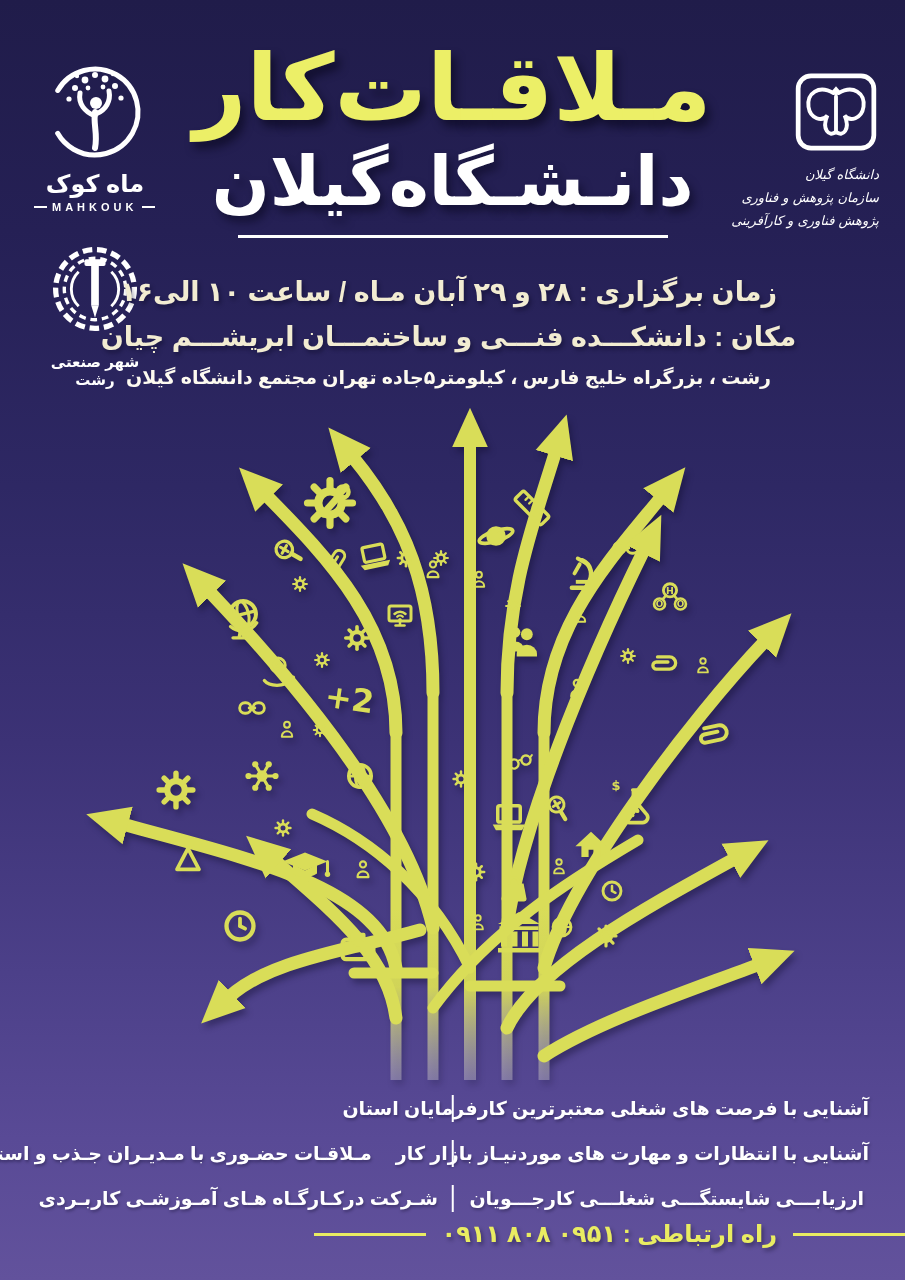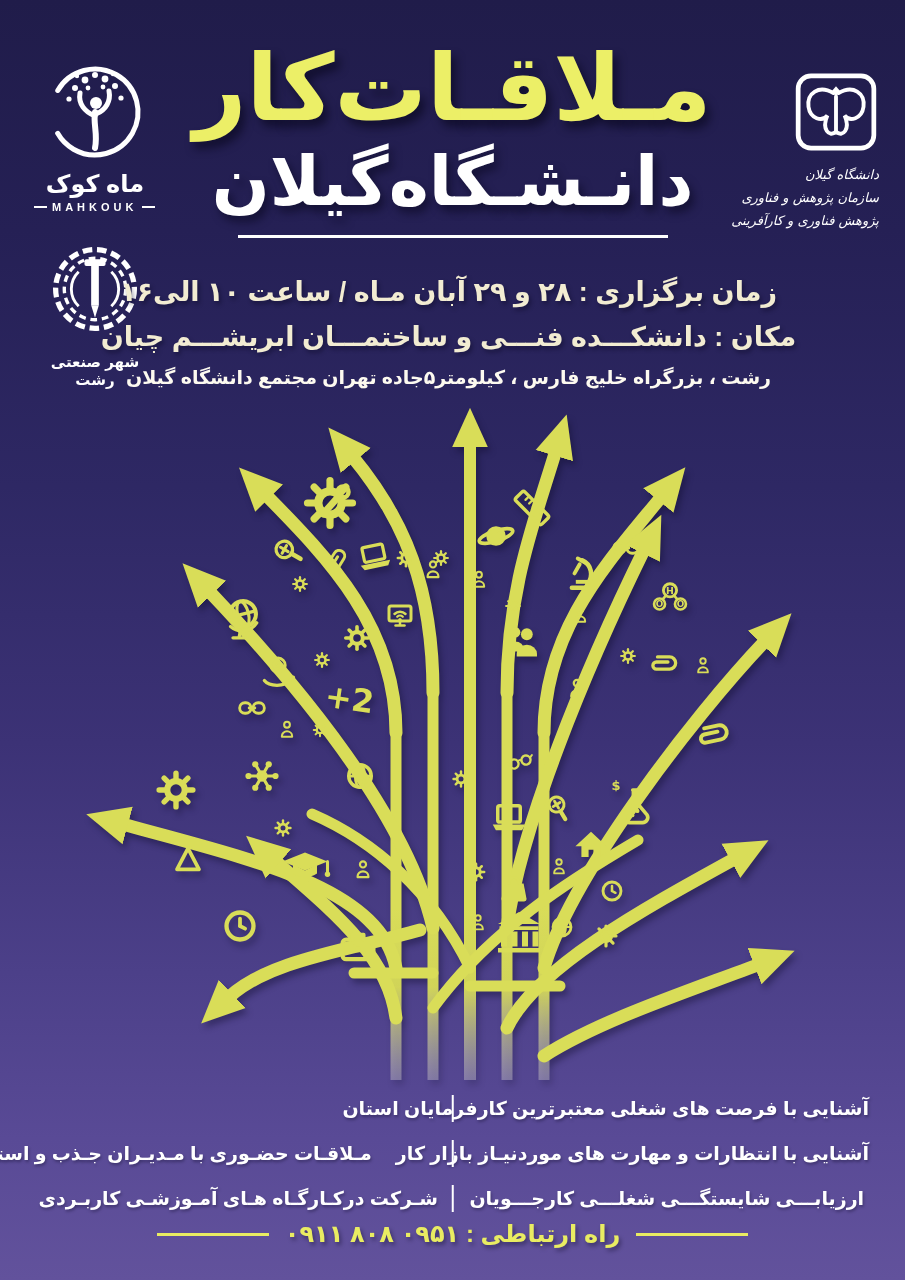--- a/index.html
+++ b/index.html
@@ -43,21 +43,21 @@
   #tree text{fill:#d9dd58;font-family:"DejaVu Sans","Liberation Sans",sans-serif;font-weight:bold;}
   
   .features{position:absolute;top:1086px;left:24px;right:24px;direction:rtl;}
   .frow{display:grid;grid-template-columns:1fr 1fr;align-items:center;height:45px;position:relative;}
   .frow::after{content:"";position:absolute;left:50%;top:9px;bottom:9px;width:2.5px;
     background:#fff;transform:translateX(-50%);}
   .fcell{text-align:center;padding:0 12px;color:#fff;font-size:19px;font-weight:bold;
     white-space:nowrap;text-shadow:1px 2px 3px rgba(8,6,28,.35);}
   
   .contact{position:absolute;top:1220px;left:0;right:0;display:flex;align-items:center;
-    justify-content:center;gap:16px;direction:rtl;}
+    justify-content:flex-start;gap:16px;direction:rtl;}
   .contact .dash{width:112px;height:3px;background:#e9ec62;}
   .contact .ctext{color:#e9ec62;font-size:24px;font-weight:800;
     text-shadow:2px 3px 4px rgba(8,6,28,.4);}
 </style>
 </head>
 <body>
 
 <div class="poster">
 
   <div class="logo-col">

